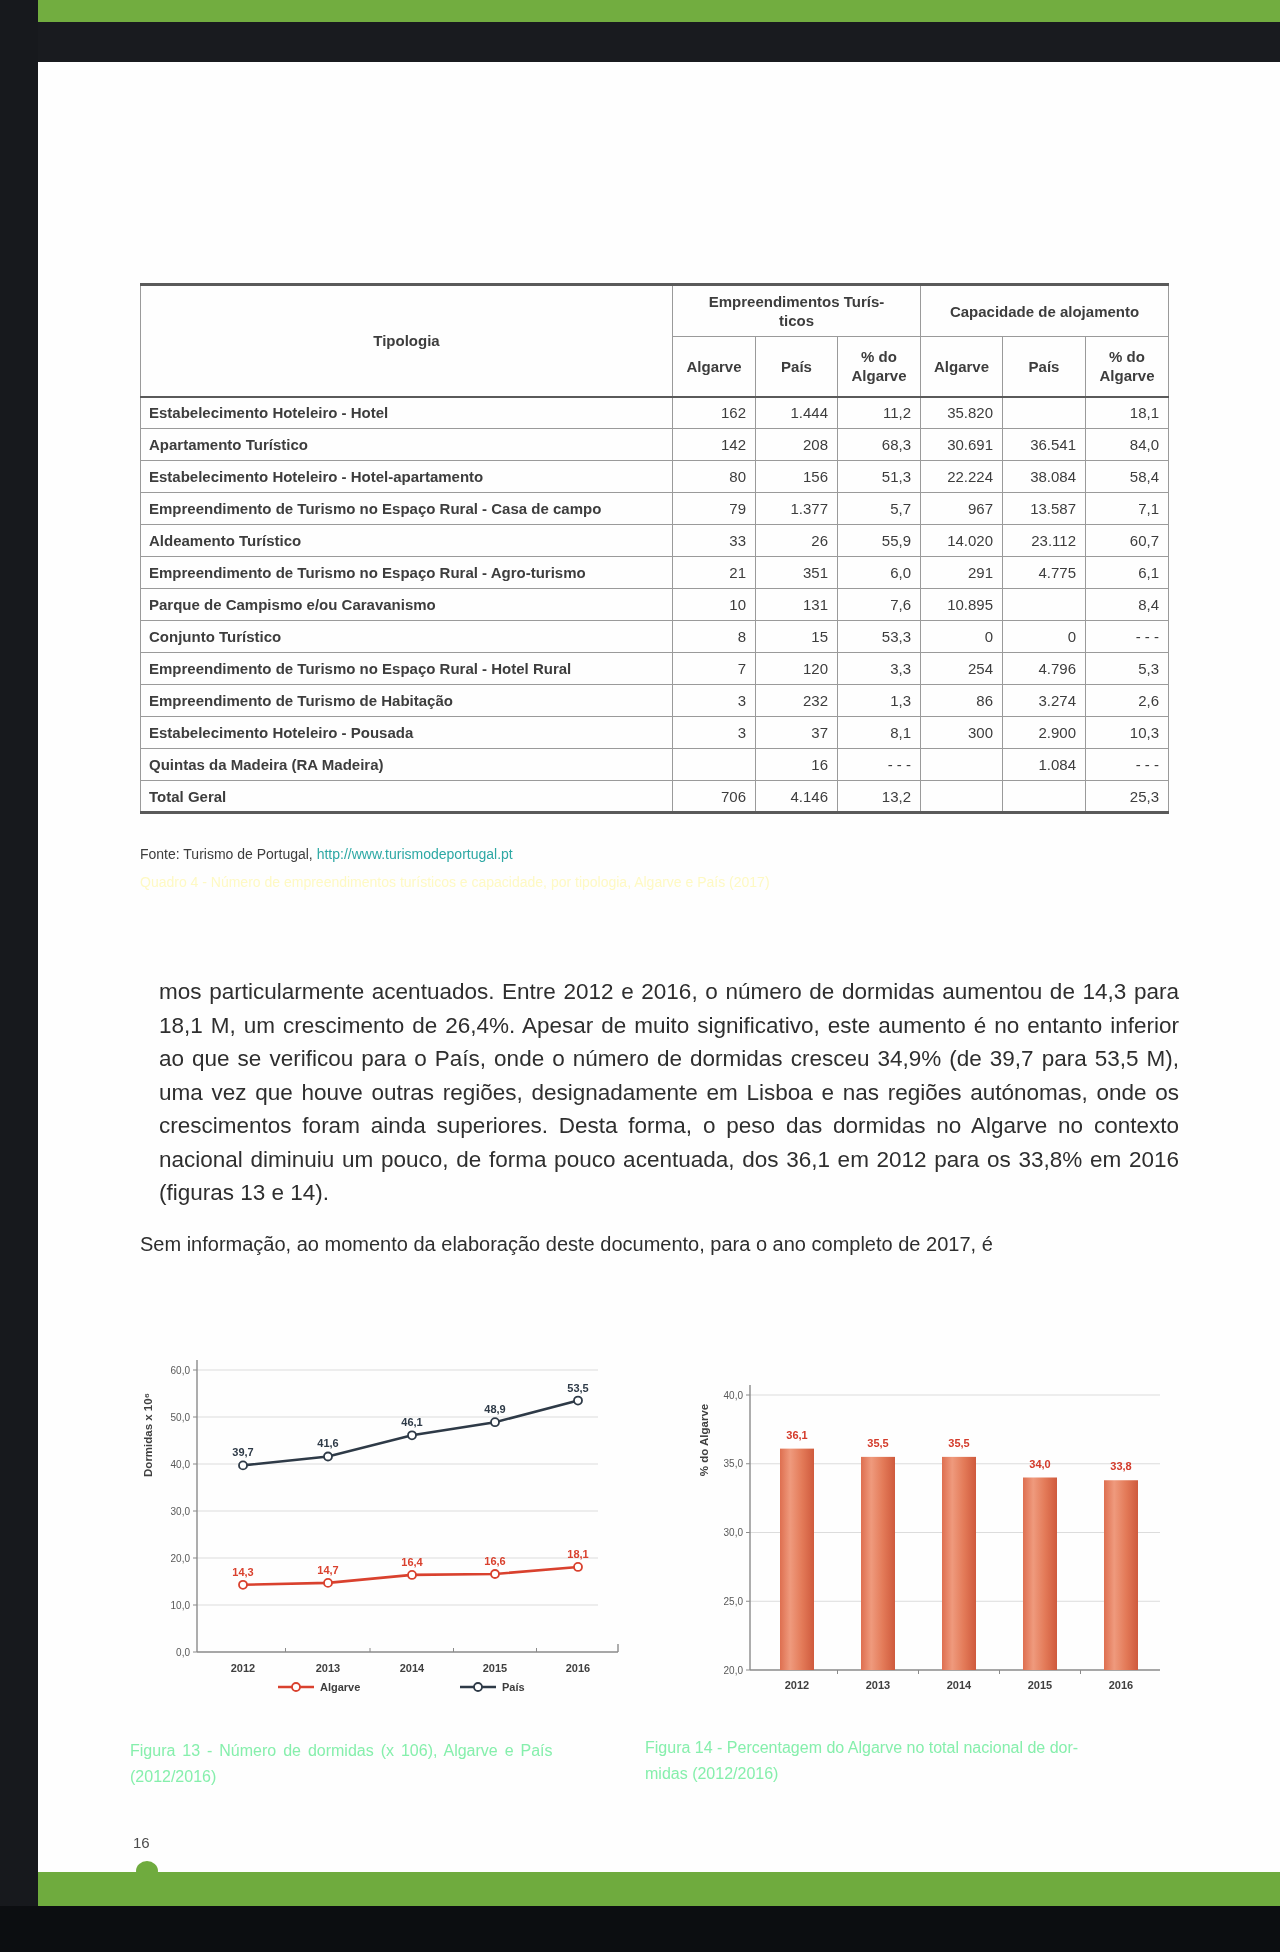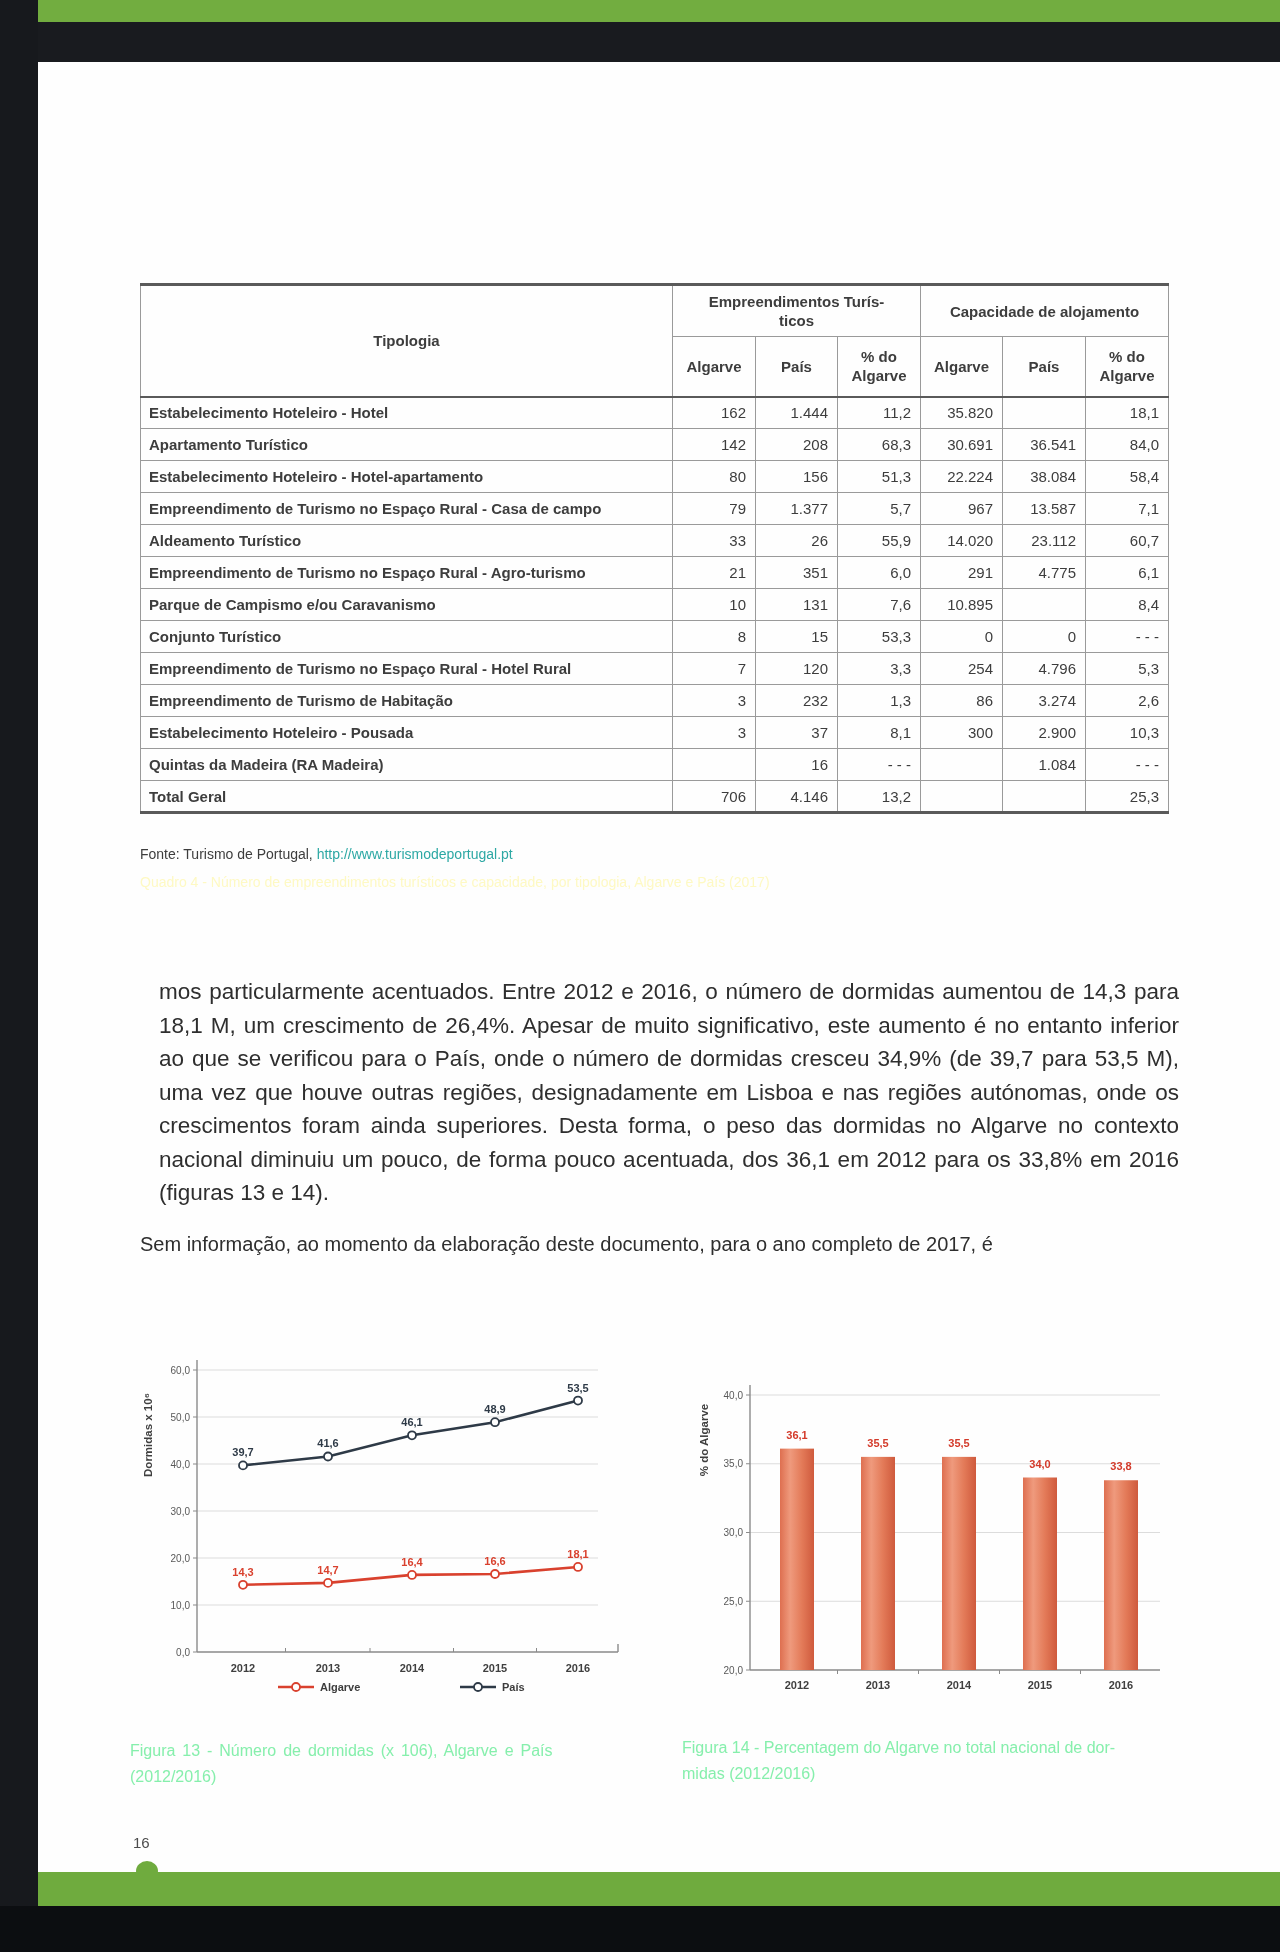--- a/index.html
+++ b/index.html
@@ -59,21 +59,21 @@
   .tick { font-size:10px; fill:#595959; }
   .xlab { font-size:11px; font-weight:bold; fill:#3f3f3f; }
   .dlab { font-size:11px; font-weight:bold; }
   .axlab { font-size:11.5px; font-weight:bold; fill:#3f3f3f; }
   .leg { font-size:11px; font-weight:bold; fill:#3d3d3d; }
 
   .fig-caption {
     position:absolute; font-size:16px; color:#86efac; line-height:26px; white-space:pre-line;
   }
   .fig13-caption { left:130px; top:1738px; width:452px; word-spacing:2.5px; }
-  .fig14-caption { left:682px; top:1735px; width:480px; }
+  .fig14-caption { left:645px; top:1735px; width:480px; }
 </style>
 </head>
 <body>
 
 <div class="left-strip"></div>
 <div class="top-green-bar"></div>
 <div class="page"></div>
 <div class="green-bump"></div>
 <div class="bottom-green-bar"></div>
 <div class="bottom-dark"></div>

